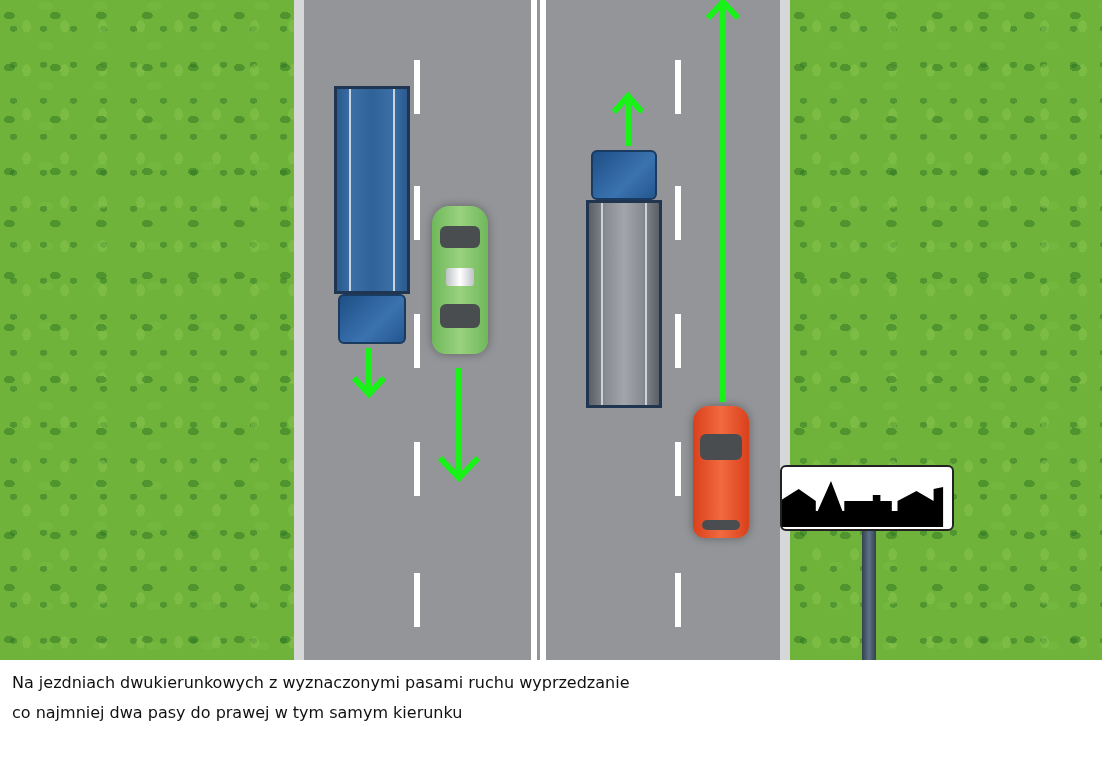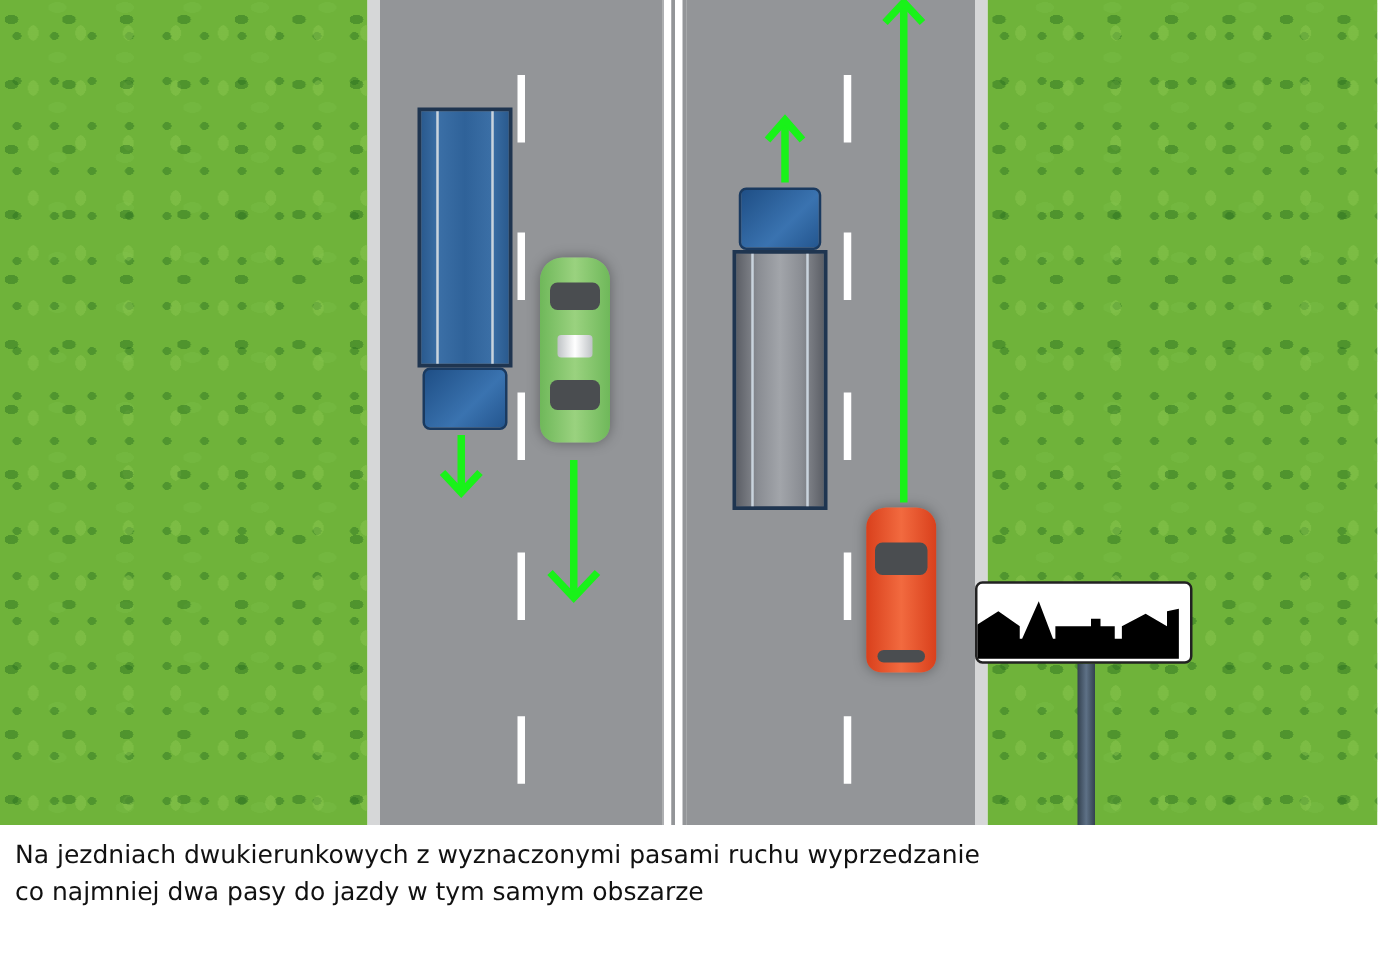--- a/index.html
+++ b/index.html
@@ -26,21 +26,21 @@
   .trailer-grey { background:linear-gradient(90deg,#5c5f66 0%,#8a8d93 25%,#a2a5aa 50%,#8a8d93 75%,#5c5f66 100%); }
   .trailer .stripe { position:absolute; top:0; bottom:0; width:2px; background:#c9d3dd; }
   .cab { background:linear-gradient(135deg,#1f4f86,#3a73b0 60%,#24568f); border-radius:6px; border:2px solid #1a3a60; box-sizing:border-box; }
   .car-green { background:linear-gradient(90deg,#6fb85a,#9ad27f 50%,#6fb85a); border-radius:18px 18px 14px 14px; box-shadow:0 0 10px rgba(0,0,0,0.35); }
   .car-red { background:linear-gradient(90deg,#d9401c,#f26a3f 50%,#d9401c); border-radius:16px 16px 12px 12px; box-shadow:0 0 10px rgba(0,0,0,0.35); }
   .window { position:absolute; background:#4a4d50; border-radius:6px; }
   .sunroof { position:absolute; background:linear-gradient(90deg,#bfc3c6,#ffffff,#bfc3c6); border-radius:3px; }
   .arrow-svg { position:absolute; overflow:visible; }
   .sign { position:absolute; left:780px; top:465px; width:174px; height:66px; background:#ffffff; border:2px solid #222; border-radius:6px; box-sizing:border-box; }
   .pole { position:absolute; left:862px; top:531px; width:14px; height:129px; background:linear-gradient(90deg,#33414f,#5e7186 50%,#33414f); }
-  .caption { position:absolute; left:12px; top:668px; width:1080px; font-family:"DejaVu Sans", sans-serif; font-size:20px; line-height:30px; color:#111; }
+  .caption { position:absolute; left:12px; top:668px; width:1080px; font-family:"DejaVu Sans", sans-serif; font-size:16px; line-height:30px; color:#111; }
   .caption div { white-space:nowrap; }
 </style>
 </head>
 <body>
 
 <div class="scene">
   <div class="grass grass-left"></div>
   <div class="grass grass-right"></div>
 
   <div class="curb" style="left:294px;width:10px;"></div>
@@ -115,14 +115,14 @@
   <div class="pole"></div>
   <div class="sign">
     <svg width="170" height="62" viewBox="0 0 170 62">
       <path fill="#000" d="M6,60 L6,34 L26,22 L44,34 L44,44 L46,44 L60,14 L72,44 L74,44 L74,34 L104,34 L104,28 L112,28 L112,34 L124,34 L124,44 L130,44 L130,34 L150,24 L168,34 L168,22 L178,20 L178,60 Z" transform="translate(-8,0) scale(0.95,1)"></path>
     </svg>
   </div>
 </div>
 
 <div class="caption">
   <div>Na jezdniach dwukierunkowych z wyznaczonymi pasami ruchu wyprzedzanie</div>
-  <div>co najmniej dwa pasy do jazdy w tym samym obszarze</div>
+  <div>co najmniej dwa pasy do prawej w tym samym kierunku</div>
 </div>
 
 </body></html>

